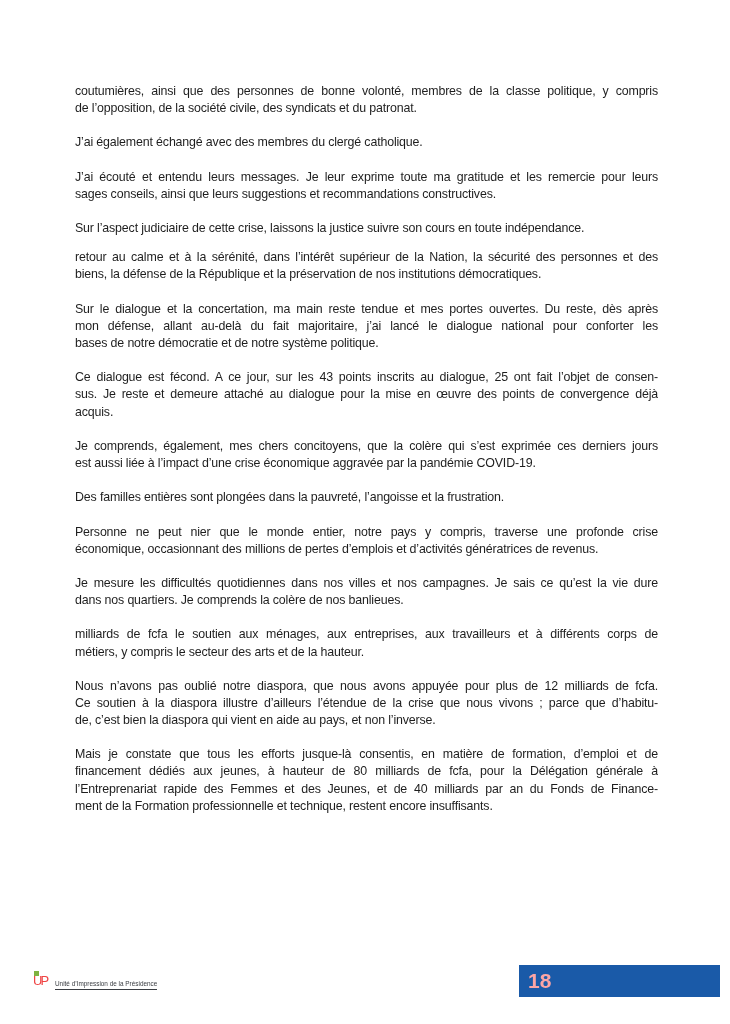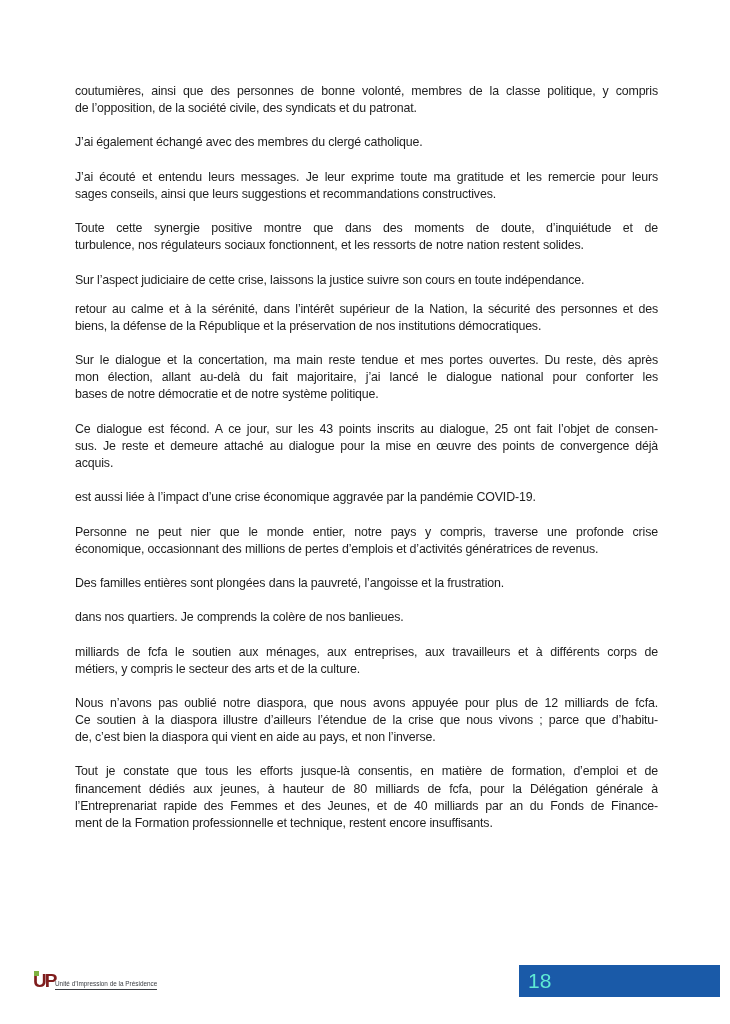--- a/index.html
+++ b/index.html
@@ -56,24 +56,24 @@
       top: 970px;
       height: 20px;
       display: flex;
       align-items: flex-end;
     }
     .logo-mark {
       position: relative;
       width: 20px;
       height: 19px;
       font-family: "Liberation Sans", sans-serif;
-      font-weight: bold;
-      font-size: 19px;
+      font-weight: normal;
+      font-size: 13px;
       line-height: 19px;
-      color: #7f1d1d;
+      color: #ef4444;
       letter-spacing: -2px;
     }
     .logo-mark .u-accent {
       position: absolute;
       left: 1px;
       top: 0px;
       width: 5px;
       height: 5px;
       background: #7fb241;
     }
@@ -93,24 +93,24 @@
       top: 965px;
       width: 201px;
       height: 32px;
       background: #1a5aa8;
     }
     .page-number {
       position: absolute;
       left: 9px;
       top: 4px;
       font-family: "Liberation Sans", sans-serif;
-      font-weight: normal;
+      font-weight: bold;
       font-size: 21px;
       line-height: 24px;
-      color: #5eead4;
+      color: #fca5a5;
     }
   </style>
 </head>
 <body>
 
 <div class="page">
 
   <div class="body-text">
 
     <div class="para">
@@ -120,77 +120,75 @@
 
     <div class="para">
       <span class="line last">J’ai également échangé avec des membres du clergé catholique.</span>
     </div>
 
     <div class="para">
       <span class="line">J’ai écouté et entendu leurs messages. Je leur exprime toute ma gratitude et les remercie pour leurs</span>
       <span class="line last">sages conseils, ainsi que leurs suggestions et recommandations constructives.</span>
     </div>
 
-    <div class="para">
-      <span class="line">Toute cette synergie positive montre que dans des moments de doute, d’inquiétude et de</span>
-      <span class="line last">turbulence, nos régulateurs sociaux fonctionnent, et les ressorts de notre nation restent solides.</span>
-    </div>
 
     <div class="para tight">
       <span class="line last">Sur l’aspect judiciaire de cette crise, laissons la justice suivre son cours en toute indépendance.</span>
     </div>
 
     <div class="para">
       <span class="line">retour au calme et à la sérénité, dans l’intérêt supérieur de la Nation, la sécurité des personnes et des</span>
       <span class="line last">biens, la défense de la République et la préservation de nos institutions démocratiques.</span>
     </div>
 
     <div class="para">
       <span class="line">Sur le dialogue et la concertation, ma main reste tendue et mes portes ouvertes. Du reste, dès après</span>
-      <span class="line">mon élection, allant au-delà du fait majoritaire, j’ai lancé le dialogue national pour conforter les</span>
+      <span class="line">mon défense, allant au-delà du fait majoritaire, j’ai lancé le dialogue national pour conforter les</span>
       <span class="line last">bases de notre démocratie et de notre système politique.</span>
     </div>
 
     <div class="para">
       <span class="line">Ce dialogue est fécond. A ce jour, sur les 43 points inscrits au dialogue, 25 ont fait l’objet de consen-</span>
       <span class="line">sus.  Je reste et demeure attaché au dialogue pour la mise en œuvre des points de convergence déjà</span>
       <span class="line last">acquis.</span>
     </div>
 
     <div class="para">
+      <span class="line">Je comprends, également, mes chers concitoyens, que la colère qui s’est exprimée ces derniers jours</span>
       <span class="line last">est aussi liée à l’impact d’une crise économique aggravée par la pandémie COVID-19.</span>
+    </div>
+
+    <div class="para">
+      <span class="line last">Des familles entières sont plongées dans la pauvreté, l’angoisse et la frustration.</span>
     </div>
 
     <div class="para">
       <span class="line">Personne ne peut nier que le monde entier, notre pays y compris, traverse une profonde crise</span>
       <span class="line last">économique, occasionnant des millions de pertes d’emplois et d’activités génératrices de revenus.</span>
     </div>
 
     <div class="para">
-      <span class="line last">Des familles entières sont plongées dans la pauvreté, l’angoisse et la frustration.</span>
-    </div>
-
-    <div class="para">
+      <span class="line">Je mesure les difficultés quotidiennes dans nos villes et nos campagnes. Je sais ce qu’est la vie dure</span>
       <span class="line last">dans nos quartiers. Je comprends la colère de nos banlieues.</span>
     </div>
 
     <div class="para">
       <span class="line">milliards de fcfa le soutien aux ménages, aux entreprises, aux travailleurs et à différents corps de</span>
-      <span class="line last">métiers, y compris le secteur des arts et de la culture.</span>
+      <span class="line last">métiers, y compris le secteur des arts et de la hauteur.</span>
     </div>
 
     <div class="para">
       <span class="line">Nous n’avons pas oublié notre diaspora, que nous avons appuyée pour plus de 12 milliards de fcfa.</span>
       <span class="line">Ce soutien à la diaspora illustre d’ailleurs l’étendue de la crise que nous vivons ; parce que d’habitu-</span>
       <span class="line last">de, c’est bien la diaspora qui vient en aide au pays, et non l’inverse.</span>
     </div>
 
 
     <div class="para">
-      <span class="line">Tout je constate que tous les efforts jusque-là consentis, en matière de formation, d’emploi et de</span>
+      <span class="line">Mais je constate que tous les efforts jusque-là consentis, en matière de formation, d’emploi et de</span>
       <span class="line">financement dédiés aux jeunes, à hauteur de 80 milliards de fcfa, pour la Délégation générale à</span>
       <span class="line">l’Entreprenariat rapide des Femmes et des Jeunes, et de 40 milliards par an du Fonds de Finance-</span>
       <span class="line last">ment de la Formation professionnelle et technique, restent encore insuffisants.</span>
     </div>
 
   </div>
 
   <div class="footer-logo">
     <div class="logo-mark">
       <span>UP</span>

